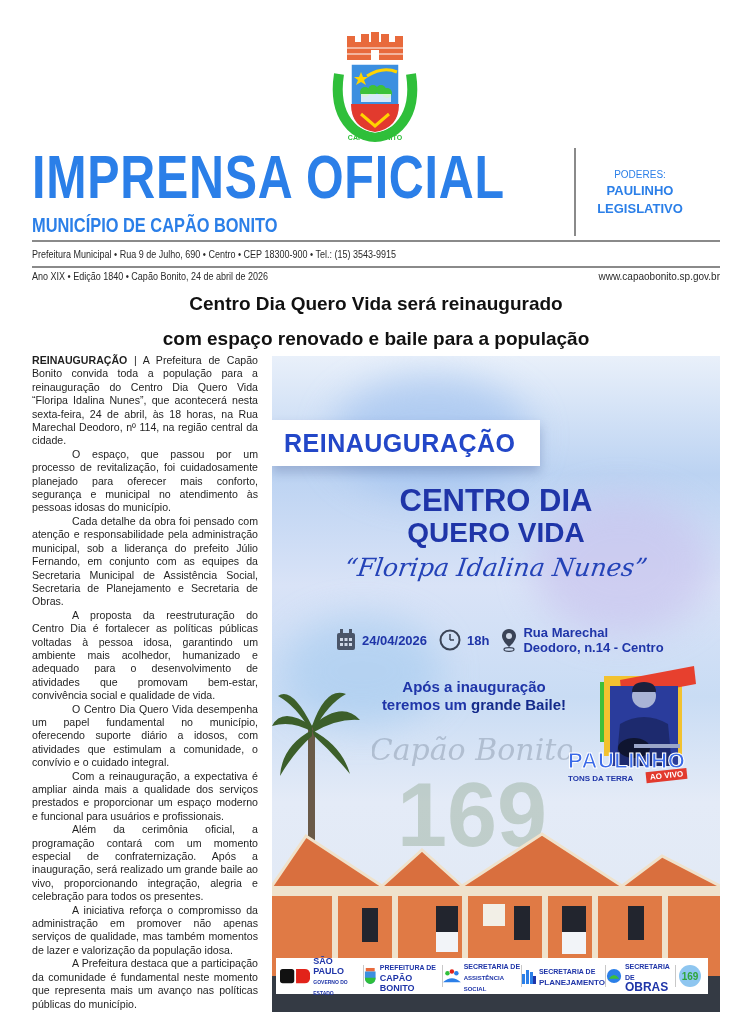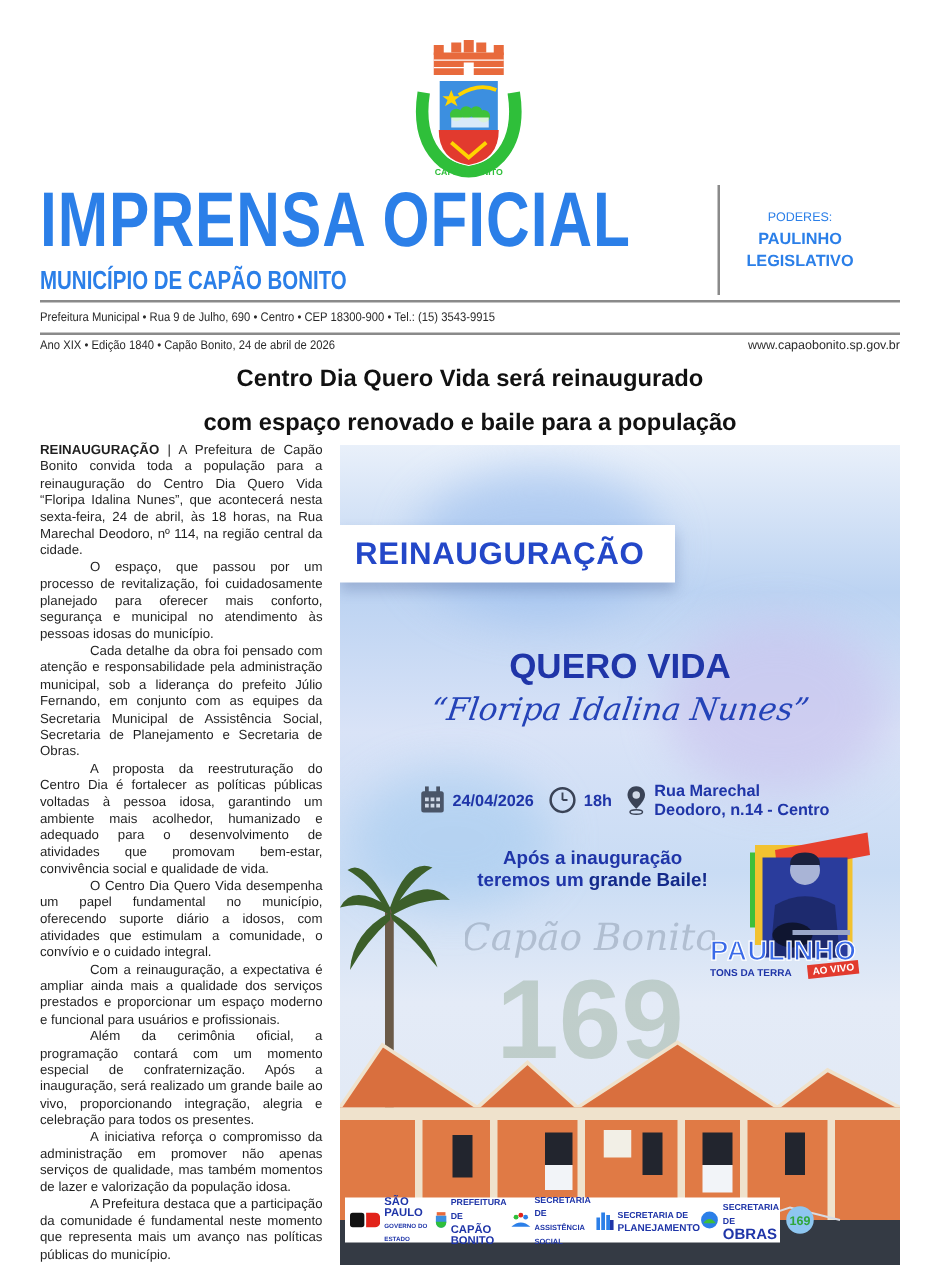--- a/index.html
+++ b/index.html
@@ -90,21 +90,21 @@
     .tons { position: absolute; left: 296px; top: 418px; font-size: 8px; font-weight: 700; color: #1f35a8; text-align: right; }
     .aovivo { position: absolute; left: 374px; top: 414px; font-size: 8px; font-weight: 700; color: #fff; background: #e23a2e;
       padding: 1px 4px; transform: rotate(-6deg); }
 
     .watermark { position: absolute; left: 100px; top: 370px; width: 200px; height: 130px; opacity: .35; }
 
     .palm { position: absolute; left: 0; top: 330px; width: 90px; height: 300px; }
     .building { position: absolute; left: 0; top: 460px; width: 448px; height: 196px; }
 
     .sponsors {
-      position: absolute; left: 4px; top: 602px; width: 348px; height: 36px; background: #ffffff;
+      position: absolute; left: 4px; top: 602px; width: 432px; height: 36px; background: #ffffff;
       display: flex; align-items: center; justify-content: space-around; padding: 0 4px;
     }
     .sponsor { display: flex; align-items: center; font-weight: 700; color: #1f35a8; line-height: 8px; }
     .sponsor .sp-text { font-size: 7px; }
     .sponsor .sp-big { font-size: 9px; }
     .sp-sep { width: 1px; height: 22px; background: #c8c8c8; }
   </style>
 </head>
 <body>
 
@@ -178,20 +178,21 @@
 </div>
 
 <div class="poster">
   <div class="sky-blob" style="left:60px;top:20px;width:200px;height:120px;background:#9fc1ef;"></div>
   <div class="sky-blob" style="left:260px;top:140px;width:180px;height:140px;background:#c9c3ee;"></div>
   <div class="sky-blob" style="left:10px;top:260px;width:160px;height:110px;background:#a9cdf0;"></div>
 
   <div class="reinaug">
     <span>REINAUGURAÇÃO</span>
   </div>
+  <div class="centro-dia">CENTRO DIA</div>
   <div class="quero-vida">QUERO VIDA</div>
   <div class="floripa">“Floripa Idalina Nunes”</div>
 
   <div class="info">
     <div class="info-item">
       <svg class="icon-cal" viewBox="0 0 20 22">
         <rect x="1" y="4" width="18" height="17" rx="2" fill="#4a5568"></rect>
         <rect x="4" y="0" width="3" height="6" fill="#4a5568"></rect>
           <rect x="13" y="0" width="3" height="6" fill="#4a5568"></rect>
         <g fill="#cfd8e6">

